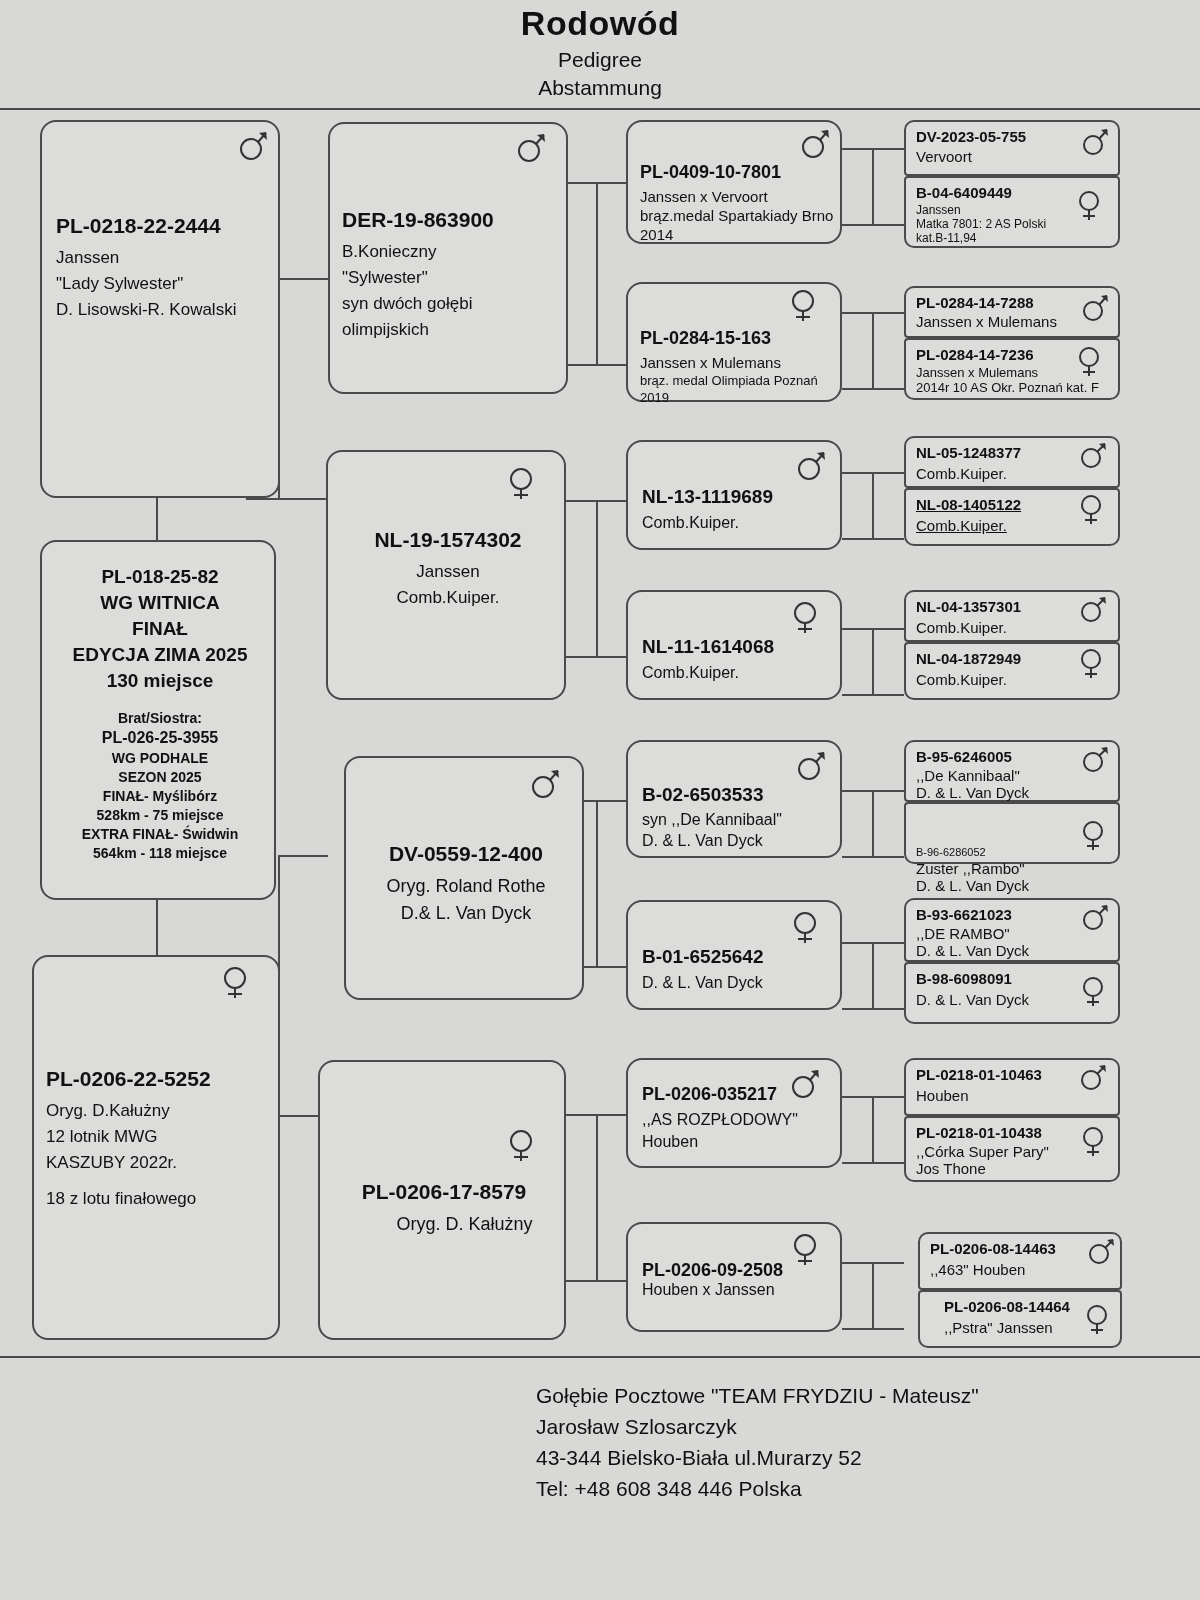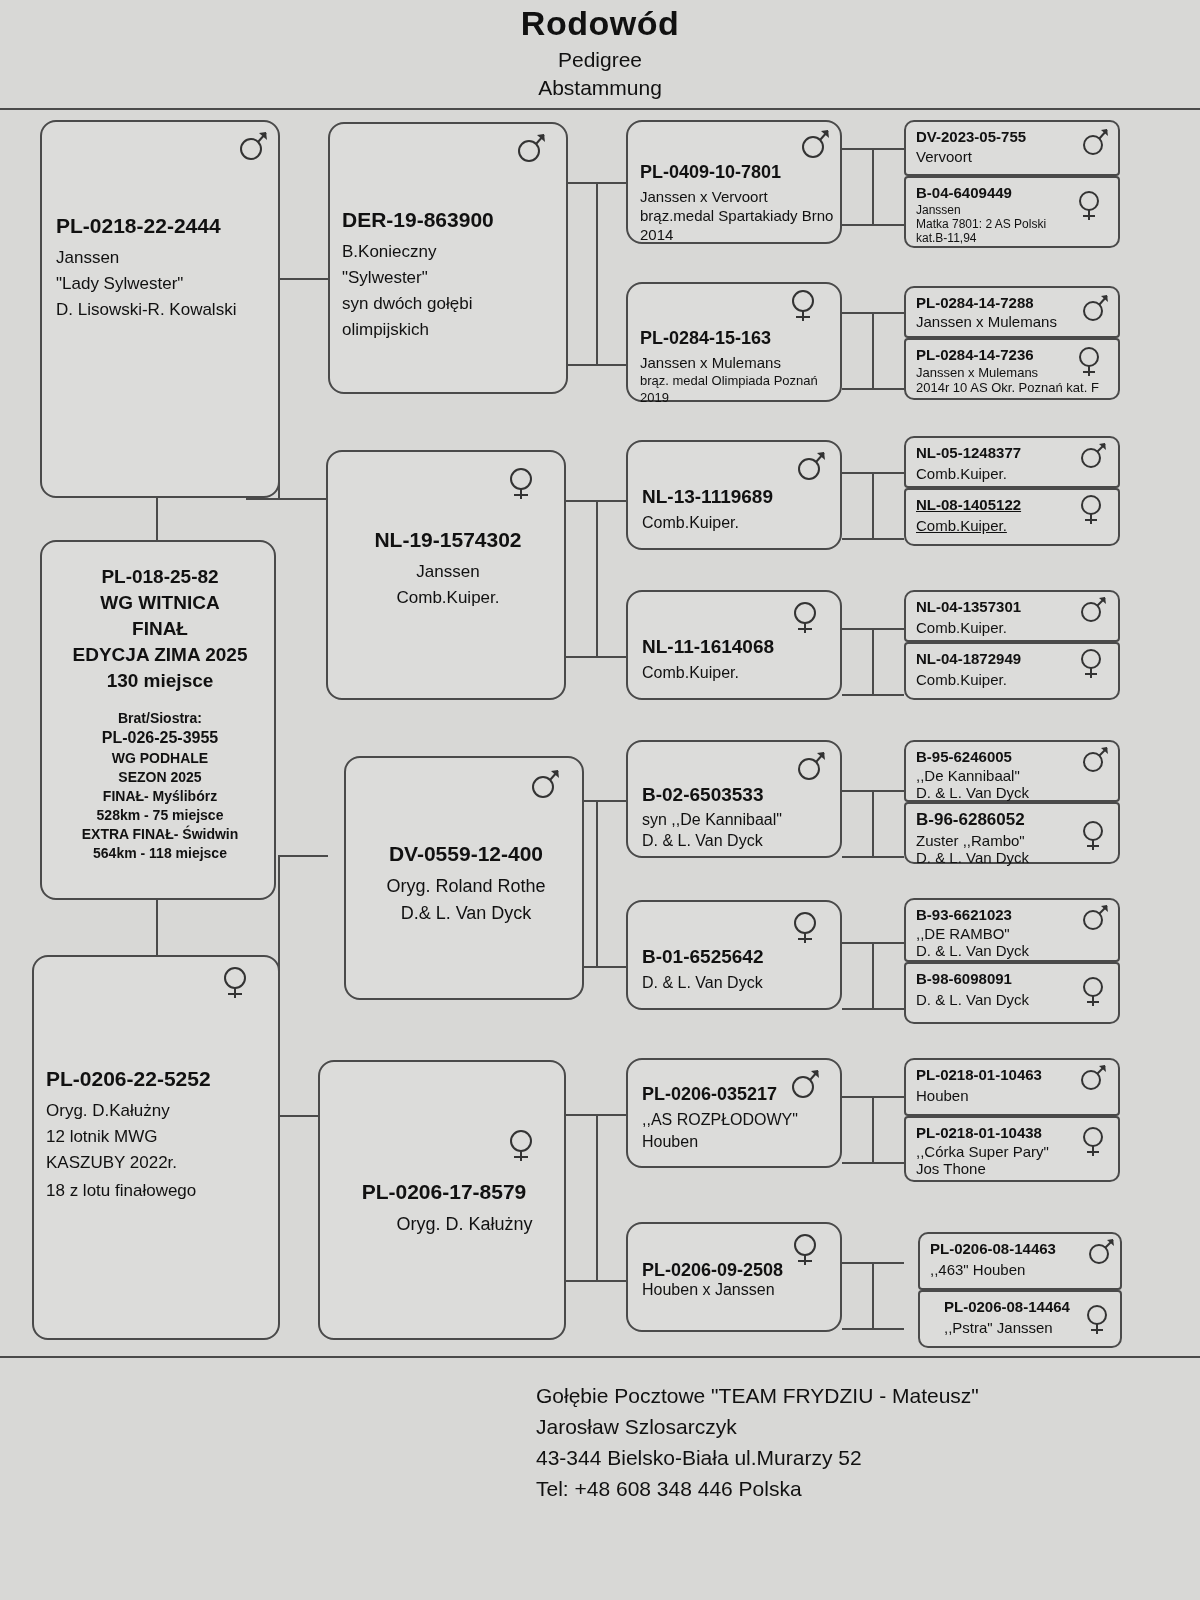--- a/index.html
+++ b/index.html
@@ -160,21 +160,21 @@
           <circle cx="15" cy="13" r="10" fill="none" stroke="#333" stroke-width="2"></circle>
           <line x1="15" y1="23" x2="15" y2="33" stroke="#333" stroke-width="2"></line>
           <line x1="8" y1="29" x2="22" y2="29" stroke="#333" stroke-width="2"></line>
         </svg>
     </span>
     <div style="position:absolute;left:12px;top:110px;">
       <span class="ln" style="font-size:21px;font-weight:bold;">PL-0206-22-5252</span>
       <span class="ln" style="font-size:17px;margin-top:10px;">Oryg. D.Kałużny</span>
       <span class="ln" style="font-size:17px;margin-top:6px;">12 lotnik MWG</span>
       <span class="ln" style="font-size:17px;margin-top:6px;">KASZUBY 2022r.</span>
-      <span class="ln" style="font-size:17px;margin-top:8px;">18 z lotu finałowego</span>
+      <span class="ln" style="font-size:17px;margin-top:16px;">18 z lotu finałowego</span>
     </div>
   </div>
 
   <div class="box" style="left:328px;top:122px;width:240px;height:272px;">
     <span class="sym" style="right:20px;top:6px;">
       <svg viewBox="0 0 30 34">
           <circle cx="13" cy="21" r="10" fill="none" stroke="#333" stroke-width="2"></circle>
           <line x1="20" y1="14" x2="28" y2="5" stroke="#333" stroke-width="2"></line>
           <polygon points="28,4 29,12 21,5" fill="#333"></polygon>
         </svg>
@@ -463,21 +463,21 @@
   </div>
 
   <div class="box sq" style="left:904px;top:802px;width:216px;height:62px;border-radius:4px 4px 10px 10px;">
     <span class="sym" style="left:172px;top:14px;">
       <svg viewBox="0 0 30 34">
           <circle cx="15" cy="13" r="9" fill="none" stroke="#333" stroke-width="2"></circle>
           <line x1="15" y1="22" x2="15" y2="32" stroke="#333" stroke-width="2"></line>
           <line x1="9" y1="28" x2="21" y2="28" stroke="#333" stroke-width="2"></line>
         </svg>
     </span>
-    <span class="ln" style="font-size:17px;font-weight:bold;">B-96-6286052</span>
+    <span class="ln" style="font-size:11px;font-weight:normal;margin-top:36px;">B-96-6286052</span>
     <span class="ln" style="font-size:15px;margin-top:2px;">Zuster ,,Rambo"</span>
     <span class="ln" style="font-size:15px;">D. &amp; L. Van Dyck</span>
   </div>
 
   <div class="box sq" style="left:904px;top:898px;width:216px;height:64px;border-radius:10px 10px 4px 4px;">
     <span class="sym" style="right:8px;top:2px;">
       <svg viewBox="0 0 30 34">
           <circle cx="13" cy="18" r="9" fill="none" stroke="#333" stroke-width="2"></circle>
           <line x1="19" y1="12" x2="27" y2="4" stroke="#333" stroke-width="2"></line>
           <polygon points="27,3 28,10 21,4" fill="#333"></polygon>

